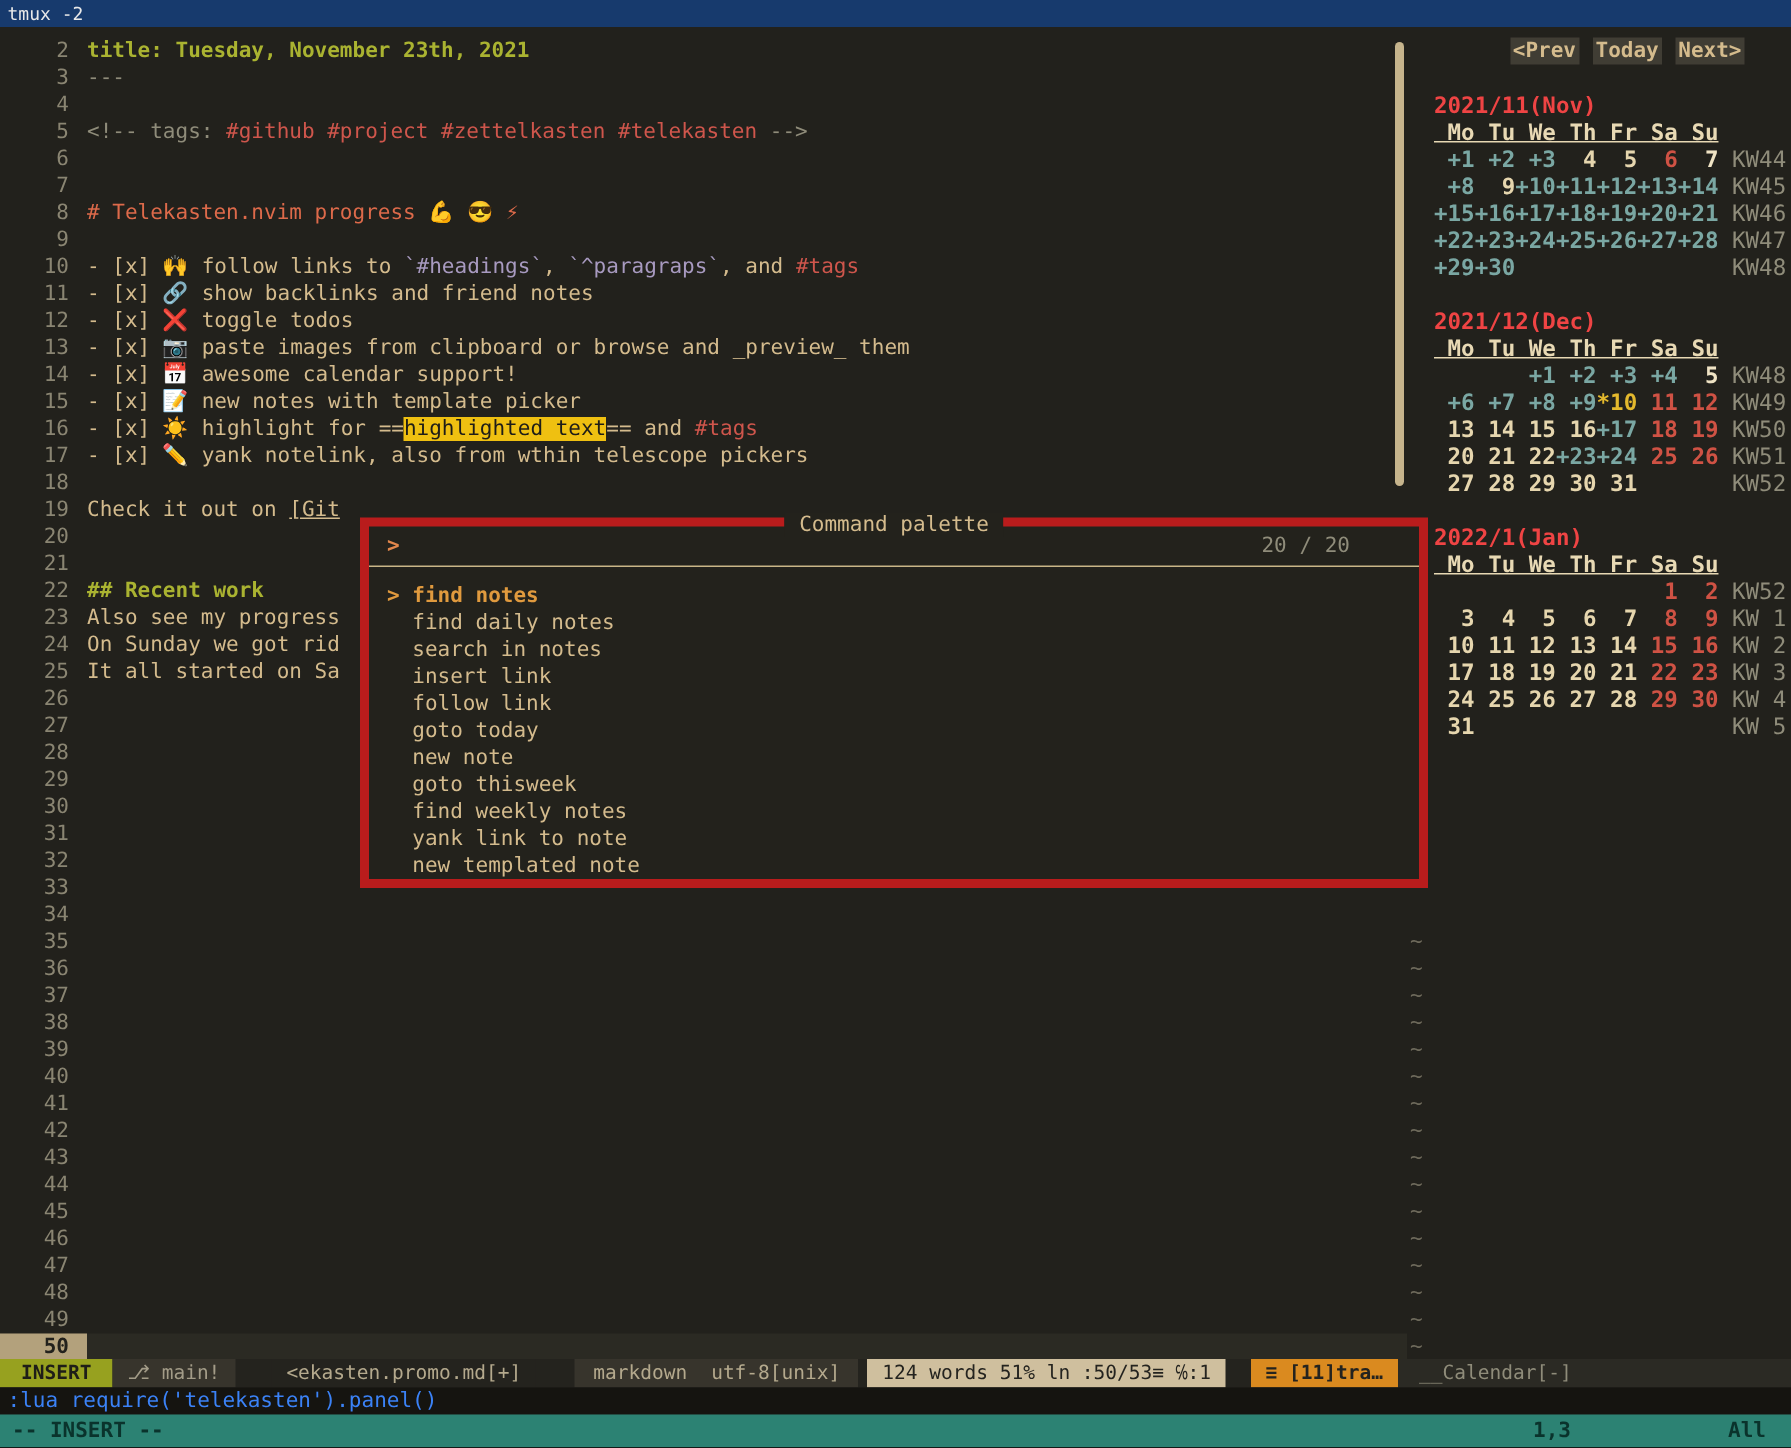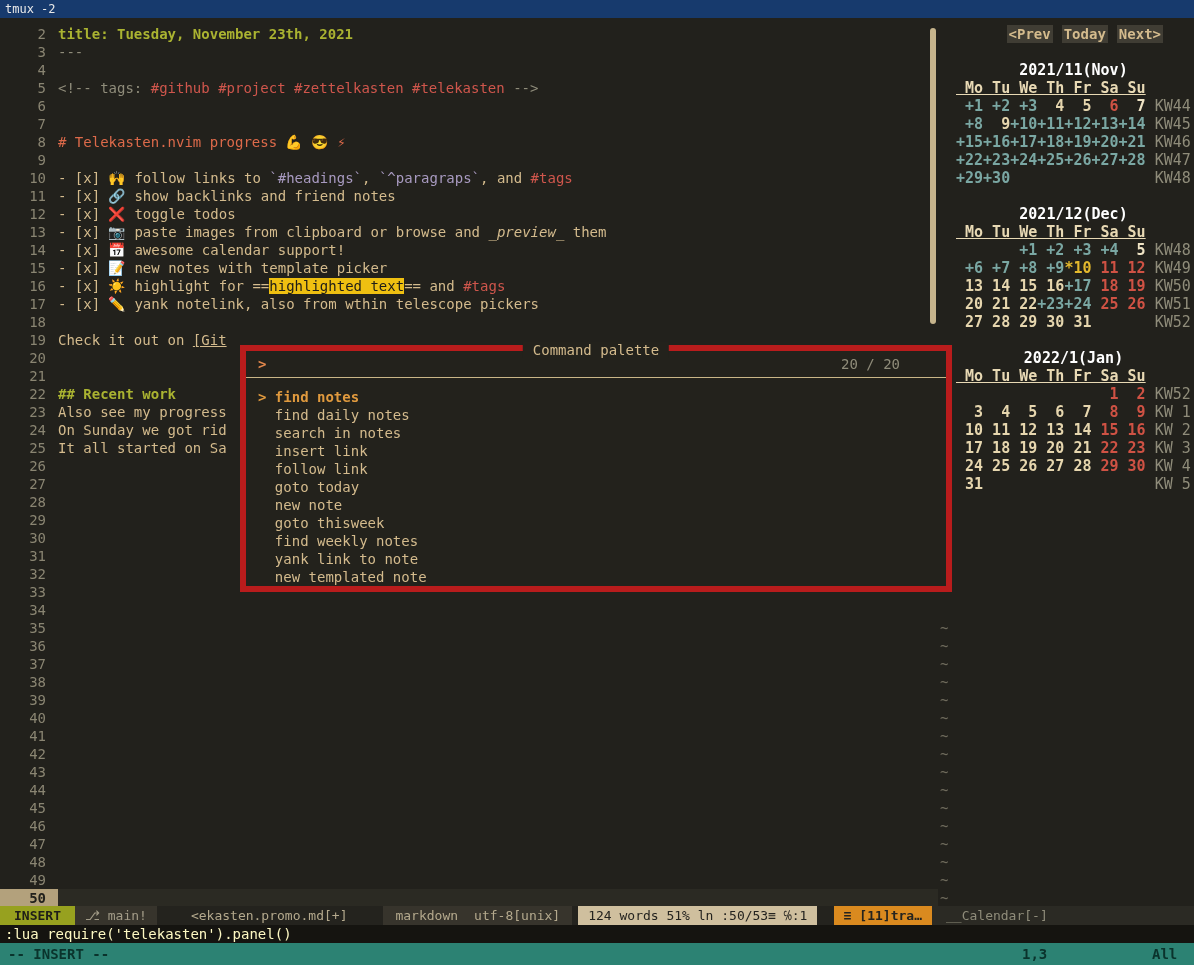--- a/index.html
+++ b/index.html
@@ -15,29 +15,29 @@
 .line.cursor .lnum{background:#b3a17c;color:#22211c;font-weight:bold}
 .ltext{white-space:pre}
 .s-n{color:#d4bb8d}
 .s-h{color:#aab331;font-weight:bold}
 .s-cm{color:#8f8c7a}
 .s-tag{color:#cf564c}
 .s-h1{color:#dd6a4a;font-weight:normal}
 .s-code{color:#a89ac0}
 .s-hl{background:#efc011;color:#1e1d18;font-weight:normal}
 .s-lnk{color:#d4bb8d;text-decoration:underline}
-.s-it{color:#d4bb8d;font-style:italic}
+.s-it{color:#d4bb8d;}
 .scrollbar{position:absolute;left:930px;top:0;width:6px;height:888px}
 .scroll-thumb{position:absolute;left:0;top:10px;width:6px;height:296px;background:#c6b48c;border-radius:3px}
 .calendar{position:absolute;left:938px;top:0;width:256px;height:888px}
 .c-nav{position:absolute;top:7px;left:0;right:0;height:18px;display:flex;justify-content:flex-end;gap:9px;padding-right:31px}
 .cal-btn{background:#403d34;color:#d4bb8d;font-size:14px;line-height:18px;padding:0 2px;font-weight:bold;cursor:pointer}
 #cal-months{position:absolute;top:43px;left:18px}
 .c-row{height:18px;line-height:18px;font-size:15px;white-space:pre;font-weight:bold}
-.c-ti{color:#ffffff;text-align:center;width:235px}
+.c-ti{color:#ef4444;width:235px}
 .c-hd{color:#e8d9b4;text-decoration:underline}
 .c-d{color:#e6d6ae}
 .c-lk{color:#7aa7a3}
 .c-we{color:#cf5244}
 .c-wb{color:#efe3c4}
 .c-td{color:#e4b92d}
 .c-kw{color:#8f8c7a;font-weight:normal}
 .month{margin-bottom:18px}
 #cal-tildes{position:absolute;top:601px;left:2px}
 .tilde{color:#6f6b5c;font-weight:normal;font-size:14px;height:18px;line-height:18px}
@@ -51,21 +51,21 @@
 .p-item.sel{color:#e09a3e;font-weight:bold}
 .statusline{position:absolute;top:906px;left:0;width:1194px;height:19px;display:flex;font-size:13px;line-height:19px;background:#24231e;white-space:pre;overflow:hidden}
 .sl-mode{background:#97a11f;color:#1e1d18;font-weight:bold;padding:0 14px;flex:none}
 .sl-branch{background:#37342c;color:#a39c88;padding:0 10px;margin-right:24px;flex:none}
 .sl-file{background:#24231e;color:#b4a98d;padding:0 10px;flex:none}
 .sl-ft{background:#37342c;color:#b4a98d;padding:0 12px;margin-left:26px;flex:none}
 .sl-ft span+span{margin-left:16px}
 .sl-stats{background:#cfbf9e;color:#24231f;padding:0 10px;margin-left:6px;flex:none}
 .sl-buf{background:#da8a1f;color:#24231f;font-weight:bold;padding:0 10px;margin-left:auto;flex:none}
 .sl-cal{width:262px;flex:none;background:#2b2a24;color:#8f8c7a;padding-left:14px}
-.cmdline{position:absolute;top:925px;left:0;width:1194px;height:18px;background:#151410;color:#fef9c3;font-size:14px;line-height:18px;padding-left:5px;white-space:pre}
+.cmdline{position:absolute;top:925px;left:0;width:1194px;height:18px;background:#151410;color:#3b82f6;font-size:14px;line-height:18px;padding-left:5px;white-space:pre}
 .modebar{position:absolute;top:943px;left:0;width:1194px;height:22px;background:#2c8273;color:#0a332c;font-size:14px;line-height:22px;font-weight:bold}
 .mb-mode{position:absolute;left:8px}
 .mb-ruler{position:absolute;left:1022px}
 .mb-scroll{position:absolute;left:1152px}
 </style>
 </head>
 <body>
 
 <div class="screen">
 

